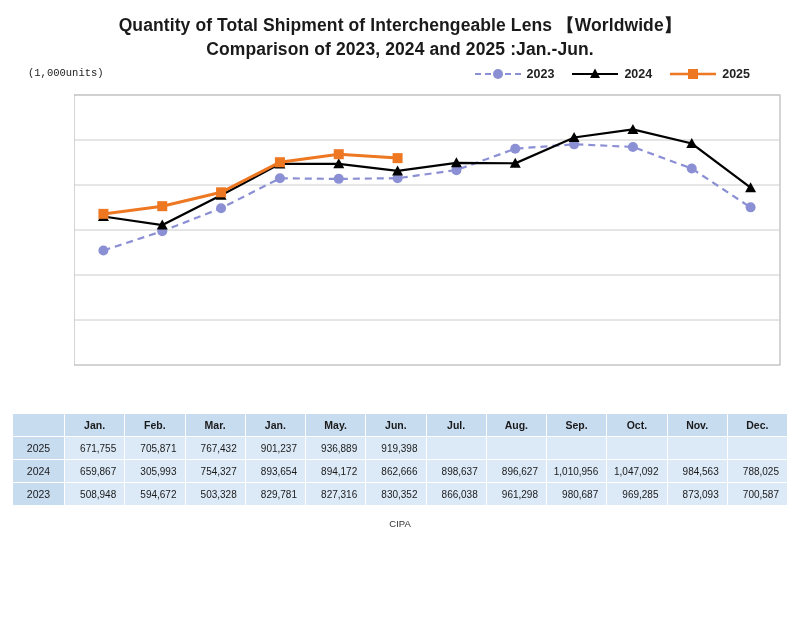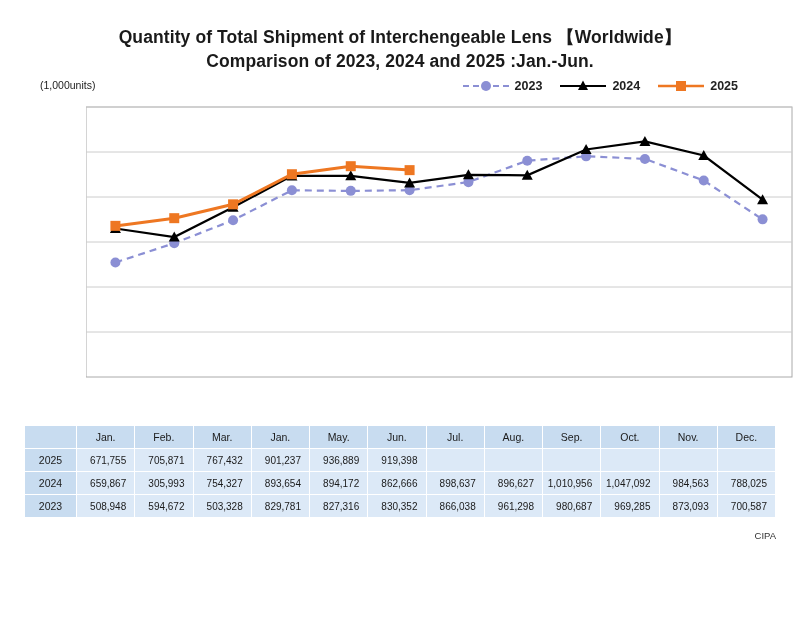--- a/index.html
+++ b/index.html
@@ -13,21 +13,21 @@
     font-family: "Liberation Sans", sans-serif;
     color: #000000;
     position: relative;
     overflow: hidden;
   }
   .page {
     width: 800px;
     height: 514px;
     position: relative;
     box-sizing: border-box;
-    padding: 16px;
+    padding: 4px;
   }
   
   .title-block {
     text-align: center;
     padding-top: 9px;
   }
   .title-line {
     font-size: 17.5px;
     font-weight: bold;
     letter-spacing: 0.1px;
@@ -39,20 +39,21 @@
     position: relative;
     margin: 6px 18px 0 18px;
     height: 340px;
   }
   .unit-label {
     position: absolute;
     left: 6px;
     top: 0px;
     font-size: 10.5px;
     color: #222;
+    font-family: Liberation Mono, monospace;
   }
   .legend {
     position: absolute;
     right: 28px;
     top: 0px;
     display: flex;
     align-items: center;
     gap: 18px;
     font-size: 12.5px;
     font-weight: bold;
@@ -94,40 +95,40 @@
     padding: 0;
     height: 22px;
     text-align: right;
     padding-right: 8px;
     color: #1a1a1a;
     background: #dce9f7;
   }
   table.data-table th {
     text-align: center;
     padding-right: 0;
-    font-weight: normal;
+    font-weight: bold;
     background: #c8dcf0;
     font-size: 10.5px;
     margin-top: 8px;
   }
   table.data-table td.rowlabel,
   table.data-table th.corner {
     text-align: center;
     padding-right: 0;
     background: #c8dcf0;
     font-size: 10.5px;
   }
   table.data-table td.blank {
     background: #dce9f7;
   }
   table.data-table col.first {
     width: 52px;
   }
   .footer {
-    text-align: right;
+    text-align: center;
     font-size: 9.5px;
     color: #333;
     margin-top: 12px;
   }
 </style>
 </head>
 <body>
 
 <div class="page">
 

